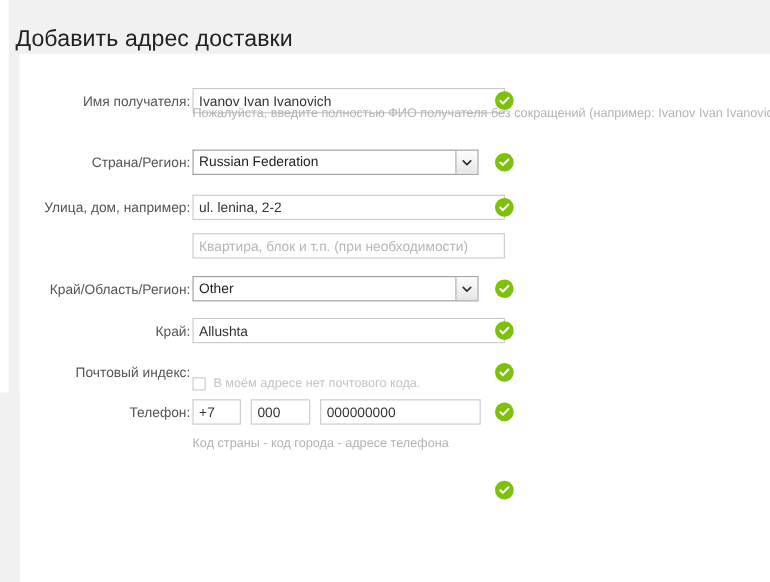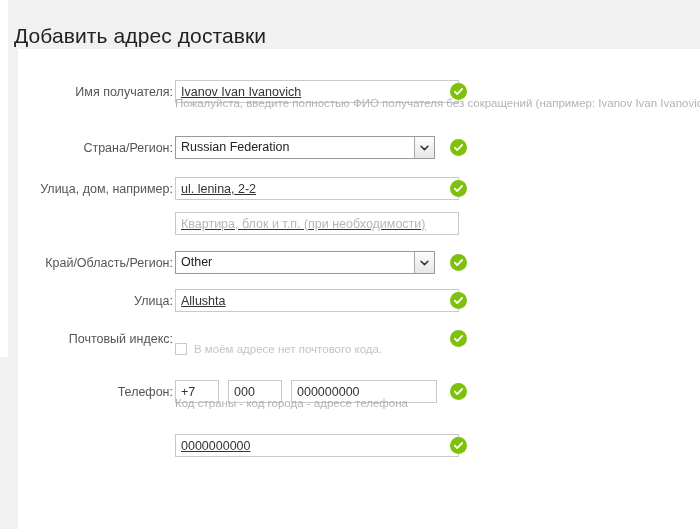--- a/index.html
+++ b/index.html
@@ -107,21 +107,21 @@
     font-family: "Liberation Sans", sans-serif;
     font-size: 12.5px;
     color: #333333;
     padding: 0 5px;
     outline: none;
     border-radius: 0;
     line-height: 21px;
   }
   input.txt::placeholder { color: #b6b6b6; }
 
-  .w-long { width: 284px; text-decoration: underline; }
+  .w-long { width: 284px; }
 
   
   .select {
     position: relative;
     width: 260px;
     height: 23px;
     border: 1px solid #9a9a9a;
     background: #ffffff;
     font-size: 12.5px;
     color: #222222;
@@ -297,21 +297,21 @@
           </div>
         </div>
         <div class="ok" style="left:432px; top:3px;">
           <svg width="11" height="11" viewBox="0 0 12 12" aria-hidden="true">
             <path d="M2 6.2 L4.6 8.8 L10 3.2" fill="none" stroke="#ffffff" stroke-width="2" stroke-linecap="round" stroke-linejoin="round"></path>
           </svg>
         </div>
       </div>
 
       <div class="row" style="top:232px;">
-        <div class="label">Улица:</div>
+        <div class="label">Край:</div>
         <div class="field">
           <input class="txt w-long" type="text" value="Allushta" style="">
         </div>
         <div class="ok" style="left:432px; top:3px;">
           <svg width="11" height="11" viewBox="0 0 12 12" aria-hidden="true">
             <path d="M2 6.2 L4.6 8.8 L10 3.2" fill="none" stroke="#ffffff" stroke-width="2" stroke-linecap="round" stroke-linejoin="round"></path>
           </svg>
         </div>
       </div>
 
@@ -322,39 +322,36 @@
             <path d="M2 6.2 L4.6 8.8 L10 3.2" fill="none" stroke="#ffffff" stroke-width="2" stroke-linecap="round" stroke-linejoin="round"></path>
           </svg>
         </div>
       </div>
 
       <div class="cbrow" style="top:294px;">
         <span class="cbox"></span>
         <span class="cbtext">В моём адресе нет почтового кода.</span>
       </div>
 
-      <div class="row" style="top:323px;">
+      <div class="row" style="top:306px;">
         <div class="label">Телефон:</div>
         <div class="phonegrp">
           <input class="txt ph-cc" type="text" value="+7" style="">
           <input class="txt ph-ac" type="text" value="000" style="">
           <input class="txt ph-num" type="text" value="000000000" style="">
         </div>
         <div class="ok" style="left:432px; top:3px;">
           <svg width="11" height="11" viewBox="0 0 12 12" aria-hidden="true">
             <path d="M2 6.2 L4.6 8.8 L10 3.2" fill="none" stroke="#ffffff" stroke-width="2" stroke-linecap="round" stroke-linejoin="round"></path>
           </svg>
         </div>
       </div>
       <div class="hint" style="top:347px;">Код страны - код города - адресе телефона</div>
 
       <div class="row" style="top:377px;">
-        <div class="field">
-          <input class="txt w-long" type="text" value="0000000000" style="">
-        </div>
         <div class="ok" style="left:432px; top:3px;">
           <svg width="11" height="11" viewBox="0 0 12 12" aria-hidden="true">
             <path d="M2 6.2 L4.6 8.8 L10 3.2" fill="none" stroke="#ffffff" stroke-width="2" stroke-linecap="round" stroke-linejoin="round"></path>
           </svg>
         </div>
       </div>
 
     </div>
   </div>
 

